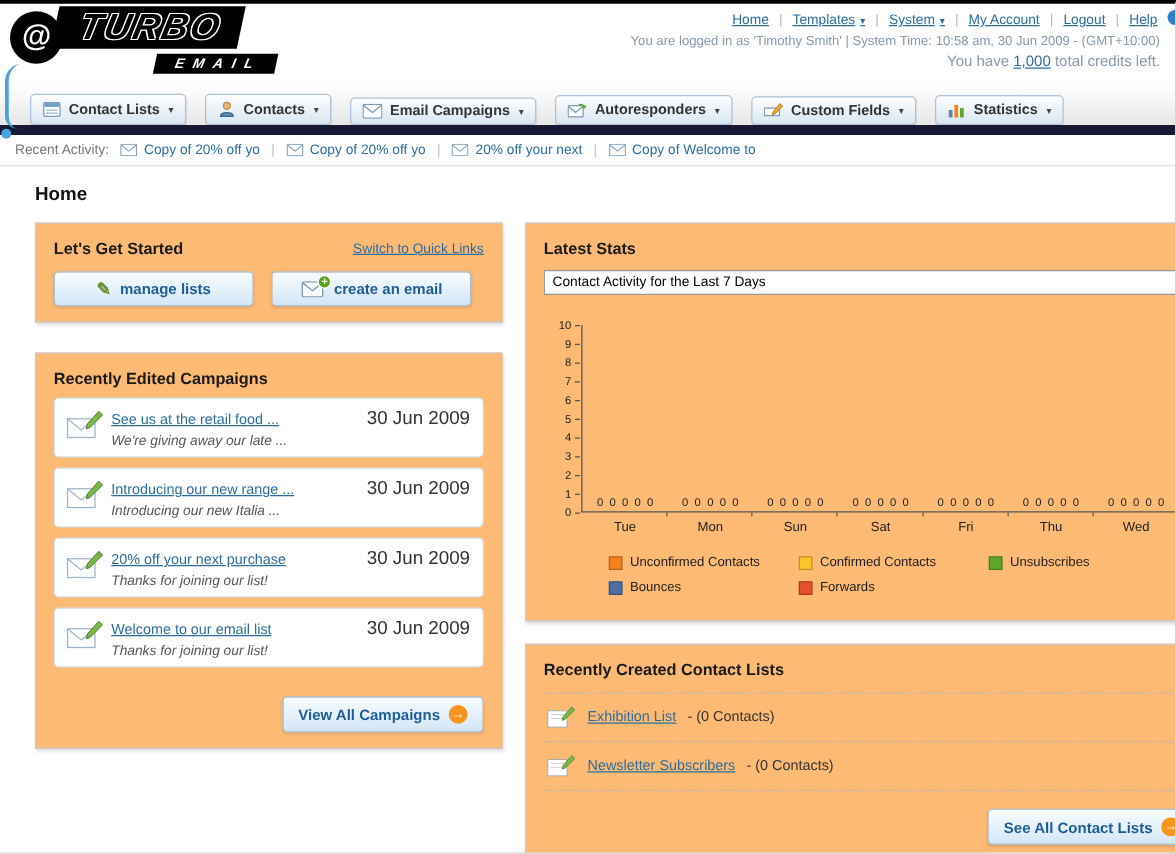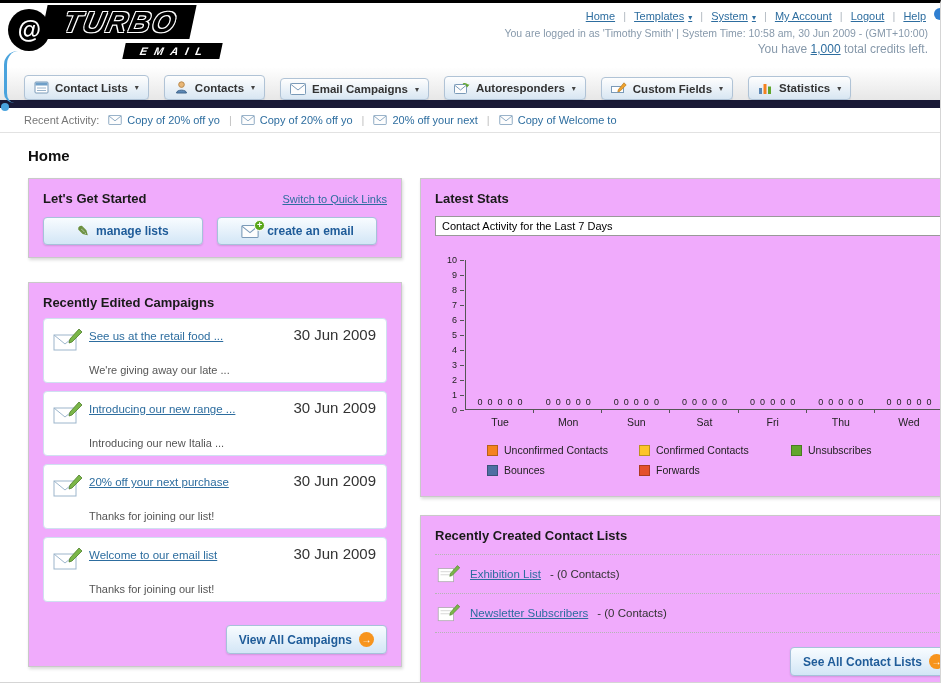--- a/index.html
+++ b/index.html
@@ -45,35 +45,35 @@
   .navbar { height:33px; background:linear-gradient(#ffffff,#e7e7e7);
     display:flex; align-items:flex-end; padding-left:24px; gap:15px; }
   .tab { display:flex; align-items:center; gap:6px;
     background:linear-gradient(#fefefe,#d8e6f2); border:1px solid #b0c3d6; border-radius:4px;
     padding:4px 9px; font-size:11.5px; font-weight:bold; color:#333;
     box-shadow:0 1px 1px rgba(0,0,0,.10); cursor:pointer; white-space:nowrap; }
   .tab-caret { font-size:8px; color:#444; margin-left:1px; }
   .dark-bar { height:8px; background:#191936; }
 
   
-  .activity-bar { height:25px; display:flex; align-items:center; padding-left:24px;
+  .activity-bar { height:25px; display:flex; align-items:center; padding-left:12px;
     font-size:11px; border-bottom:1px solid #e2e2e2; background:#fff; gap:9px; }
   .activity-label { color:#777; }
   .activity-item { display:flex; align-items:center; gap:5px; }
   .activity-item a { color:#2d6d9f; text-decoration:none; white-space:nowrap; }
   .activity-sep { color:#c0c0c0; }
 
   
   .content { padding:10px 30px 0 28px; }
   .page-title { font-size:15px; font-weight:bold; color:#101010; margin:4px 0 14px; }
   .columns { display:flex; gap:18px; align-items:flex-start; }
   .col-left { width:374px; flex:none; }
   .col-right { flex:1; }
 
-  .panel { background:#f0abfc; border:1px solid #c9c9c9; box-shadow:1px 2px 3px rgba(0,0,0,.15);
+  .panel { background:#fdba74; border:1px solid #c9c9c9; box-shadow:1px 2px 3px rgba(0,0,0,.15);
     padding:12px 14px; margin-bottom:24px; }
   .panel-title { font-size:13px; font-weight:bold; color:#1a1a1a; }
 
   
   .gs-header { display:flex; justify-content:space-between; align-items:center; }
   .gs-link { font-size:11px; color:#2d6d9f; text-decoration:underline; }
   .gs-buttons { display:flex; gap:14px; margin-top:11px; }
   .btn { display:inline-flex; align-items:center; gap:7px;
     background:linear-gradient(#f8fcff,#d3e6f6); border:1px solid #a6c2da; border-radius:4px;
     padding:6px 12px; font-size:12px; font-weight:bold; color:#1f5c99;
@@ -89,21 +89,21 @@
   .filter-bar { background:#e8f2fb; display:flex; align-items:center; gap:12px;
     padding:5px 8px; margin-top:9px; font-size:11px; }
   .show-label { color:#777; font-weight:bold; font-size:10px; }
   .filter-link { color:#2d6d9f; text-decoration:none; }
   .filter-link.active { background:#c6dff4; padding:2px 6px; border-radius:2px; }
   .campaign-item { display:flex; border:1px solid #cfe0f0; border-radius:4px;
     padding:6px 9px; margin-top:8px; position:relative; min-height:46px; background:#fff; }
   .ci-icon { width:36px; flex:none; padding-top:2px; }
   .ci-text { flex:1; padding-top:1px; padding-right:70px; }
   .ci-title { font-size:11.5px; color:#2d6d9f; text-decoration:underline; display:inline-block; }
-  .ci-sub { font-size:11px; color:#555; margin-top:20px; }
+  .ci-sub { font-size:11px; color:#555; margin-top:3px;font-style:italic; }
   .ci-date { position:absolute; right:10px; top:7px; font-size:15px; color:#333; }
   .view-all-row { display:flex; justify-content:flex-end; margin-top:23px; }
   .arrow-circle { width:15px; height:15px; border-radius:50%; background:#f7941d; color:#fff;
     display:inline-flex; align-items:center; justify-content:center; font-size:10px; line-height:1;
     flex:none; }
 
   
   .stats-select { width:100%; margin-top:10px; font-size:11px; padding:2px;
     font-family:inherit; border:1px solid #999; background:#fff; }
   .chart-wrap { margin-top:20px; padding:4px 14px 0 6px; }

